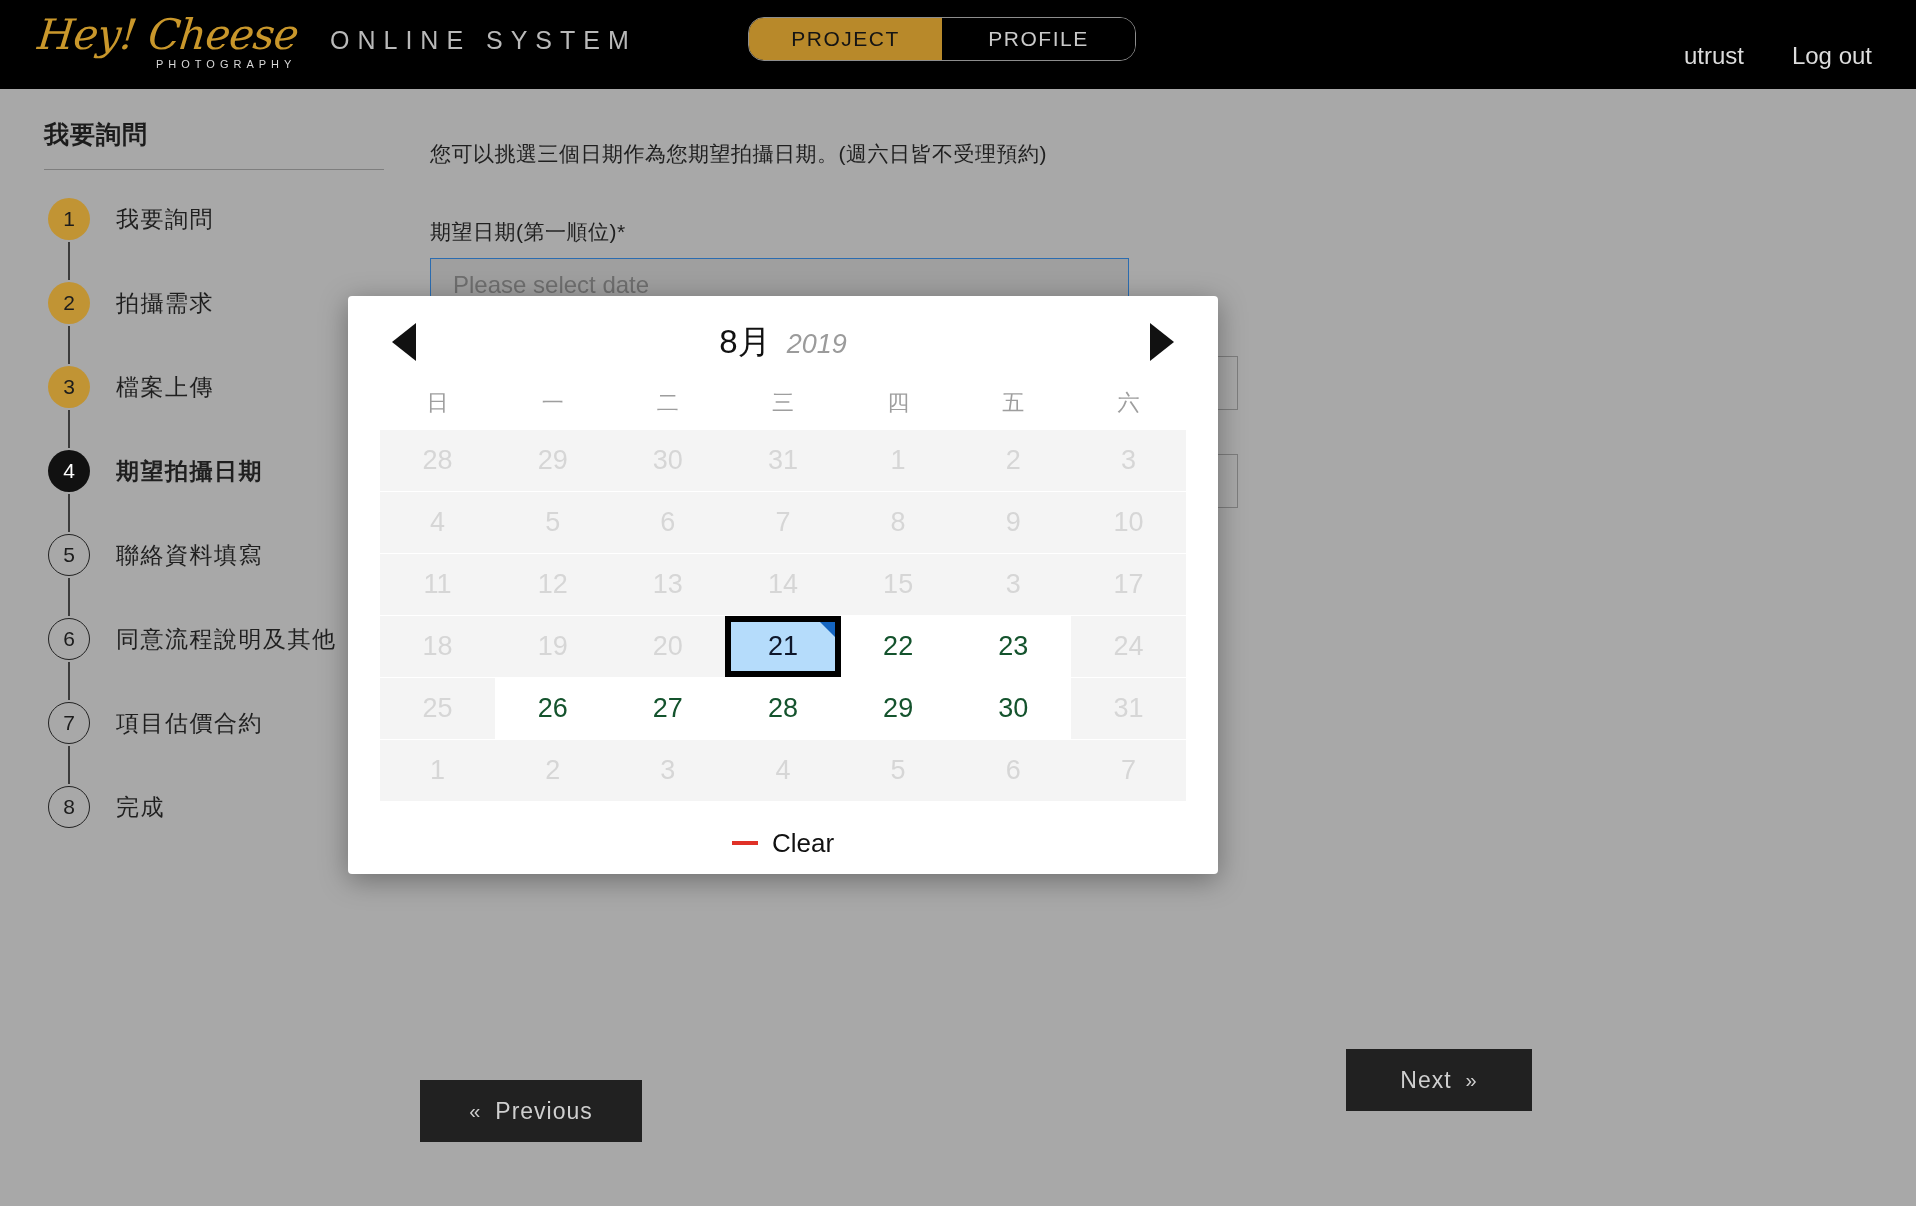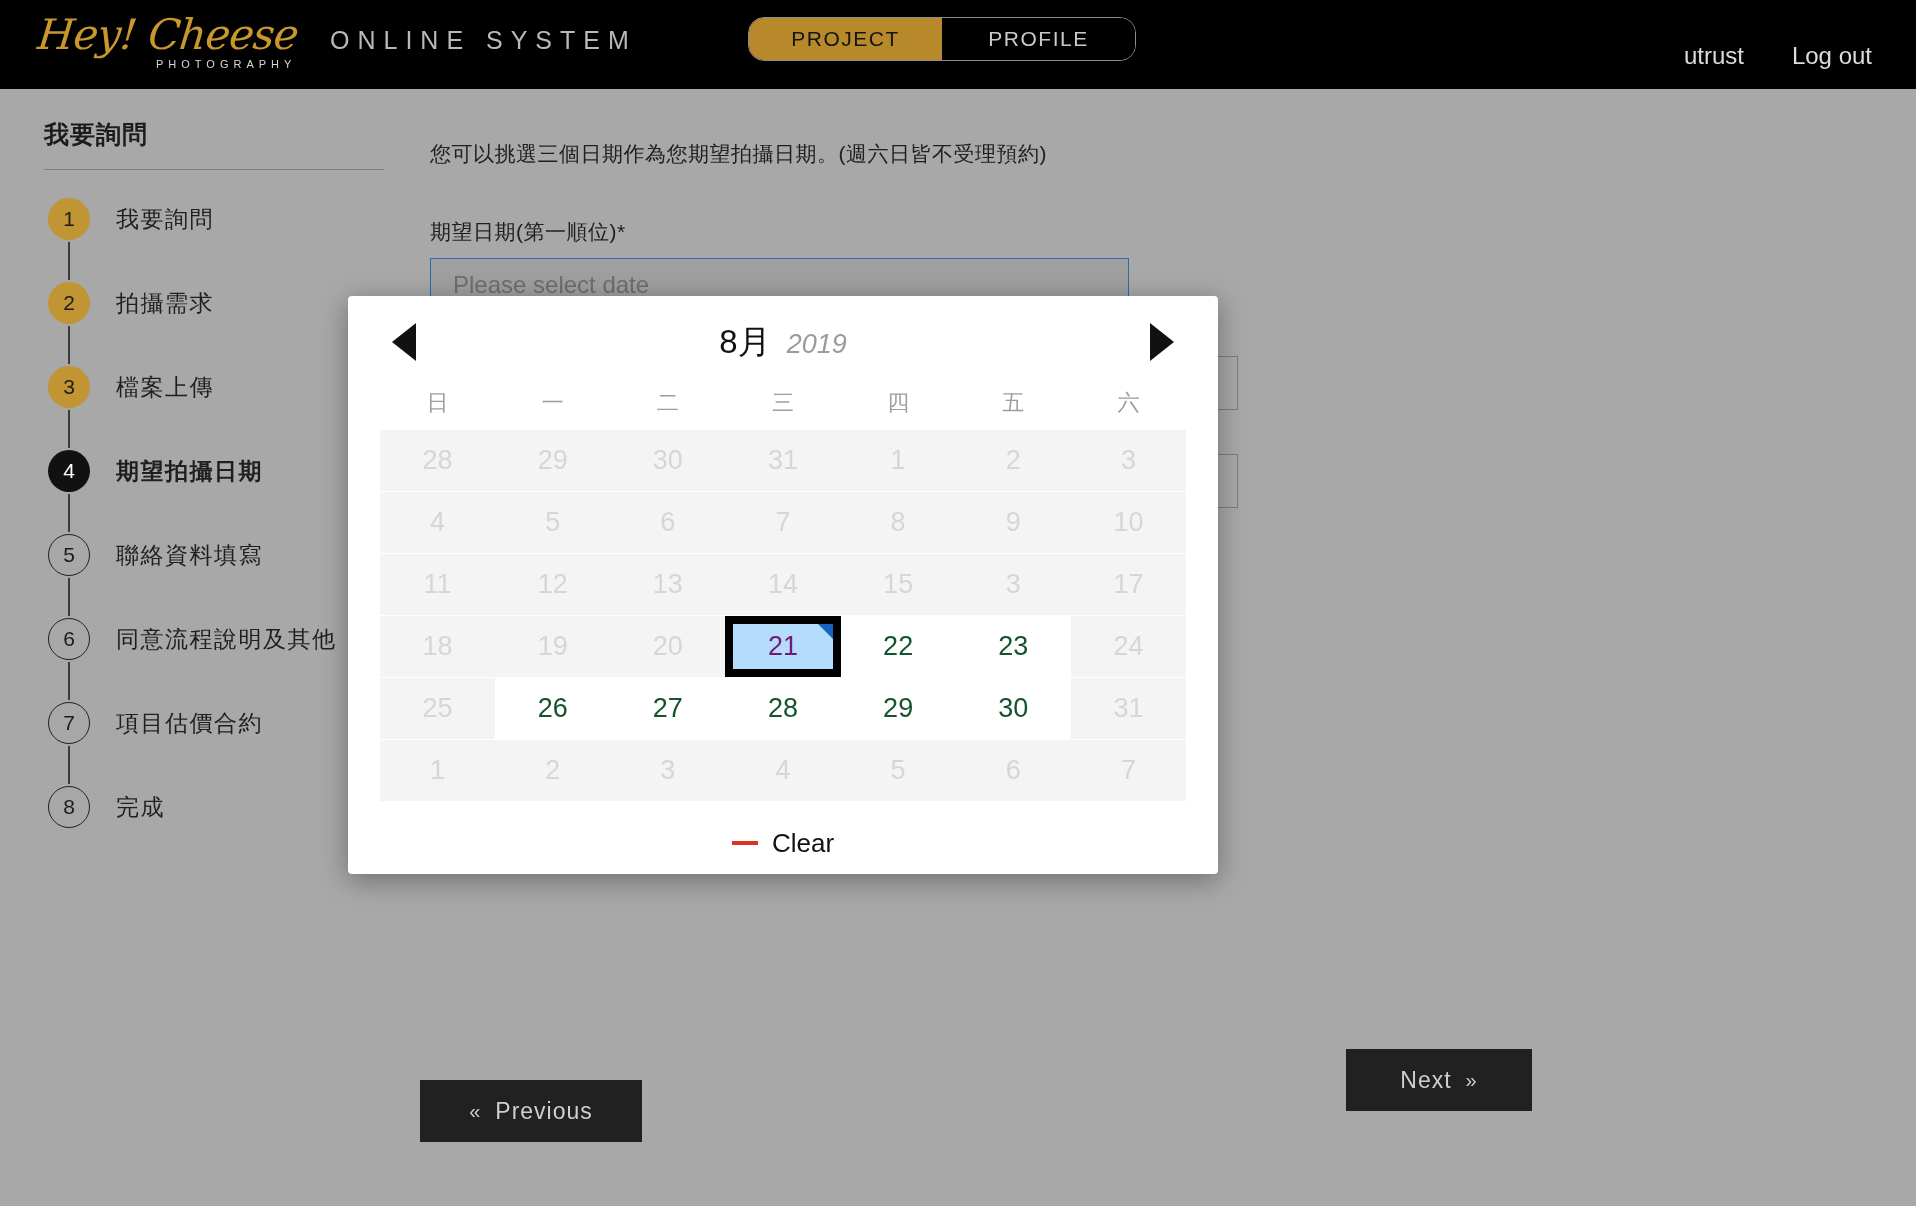--- a/index.html
+++ b/index.html
@@ -194,22 +194,22 @@
     padding: 0 32px;
     row-gap: 1px;
   }
   .dp-cell {
     display: flex; align-items: center; justify-content: center;
     font-size: 27px; position: relative;
   }
   .dp-cell.disabled { background: #f4f4f4; color: #d6d6d6; }
   .dp-cell.enabled { background: #fff; color: #14532d; cursor: pointer; }
   .dp-cell.selected {
-    background: #b5dcfb; color: #701a75;
-    border: 8px solid #000000; cursor: pointer;
+    background: #b5dcfb; color: #0f172a;
+    border: 6px solid #000000; cursor: pointer;
   }
   .dp-cell .corner {
     position: absolute; top: 0; right: 0;
     width: 0; height: 0;
     border-top: 15px solid #1565c0;
     border-left: 15px solid transparent;
   }
   .dp-footer {
     display: flex; align-items: center; justify-content: center;
     height: 84px; gap: 14px;

